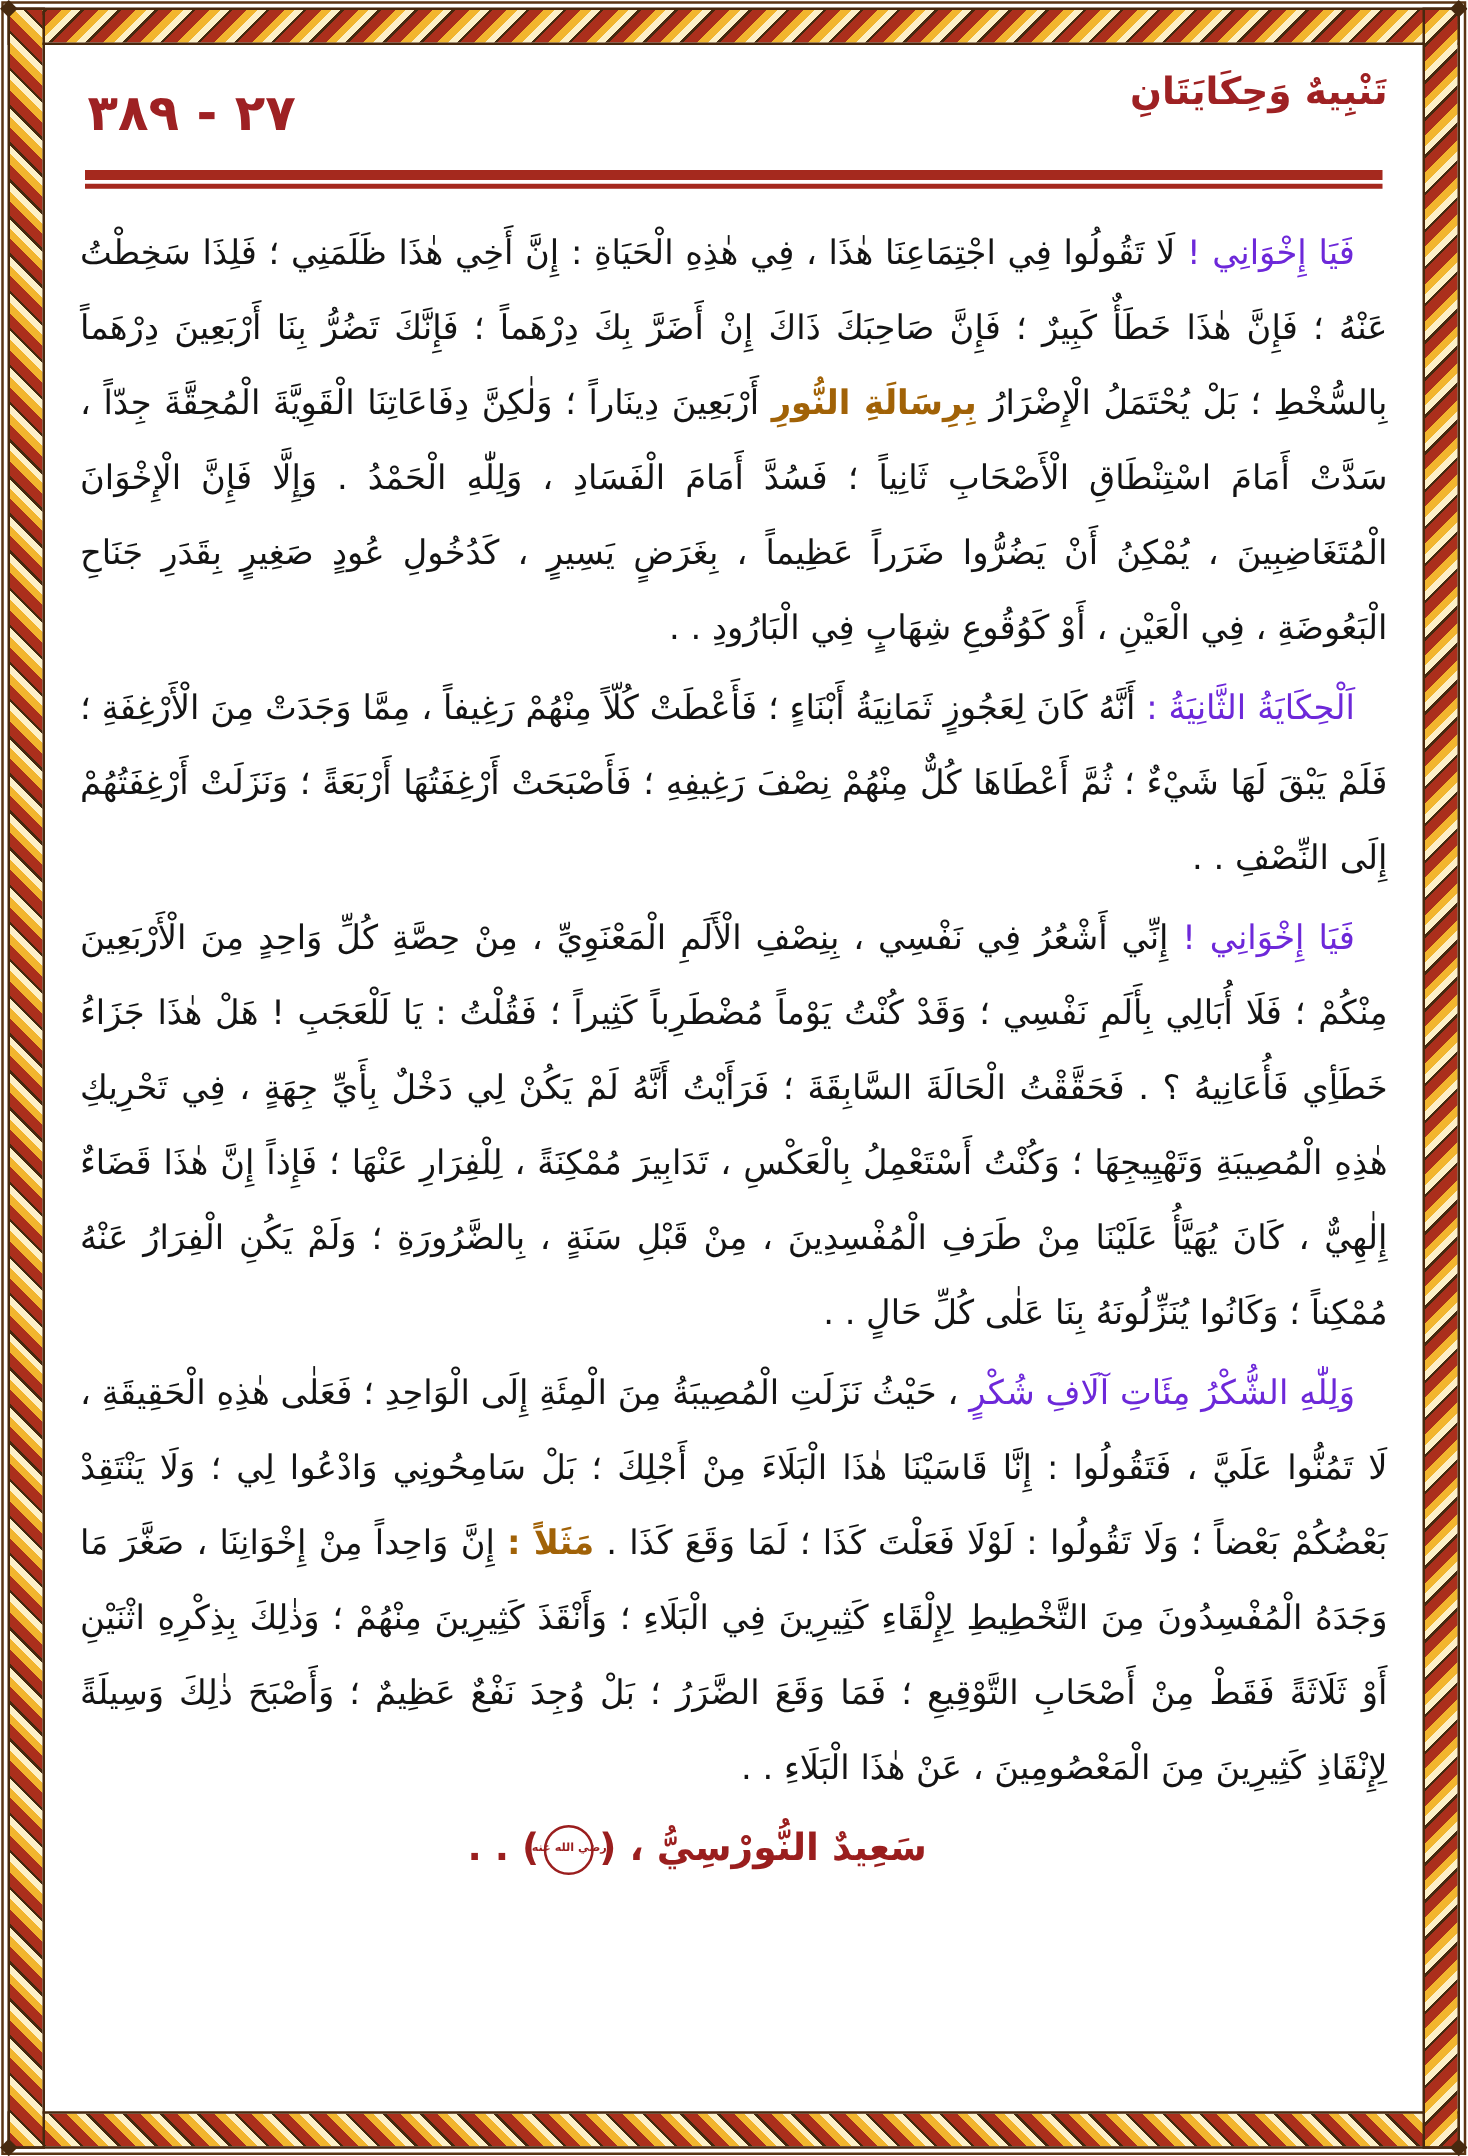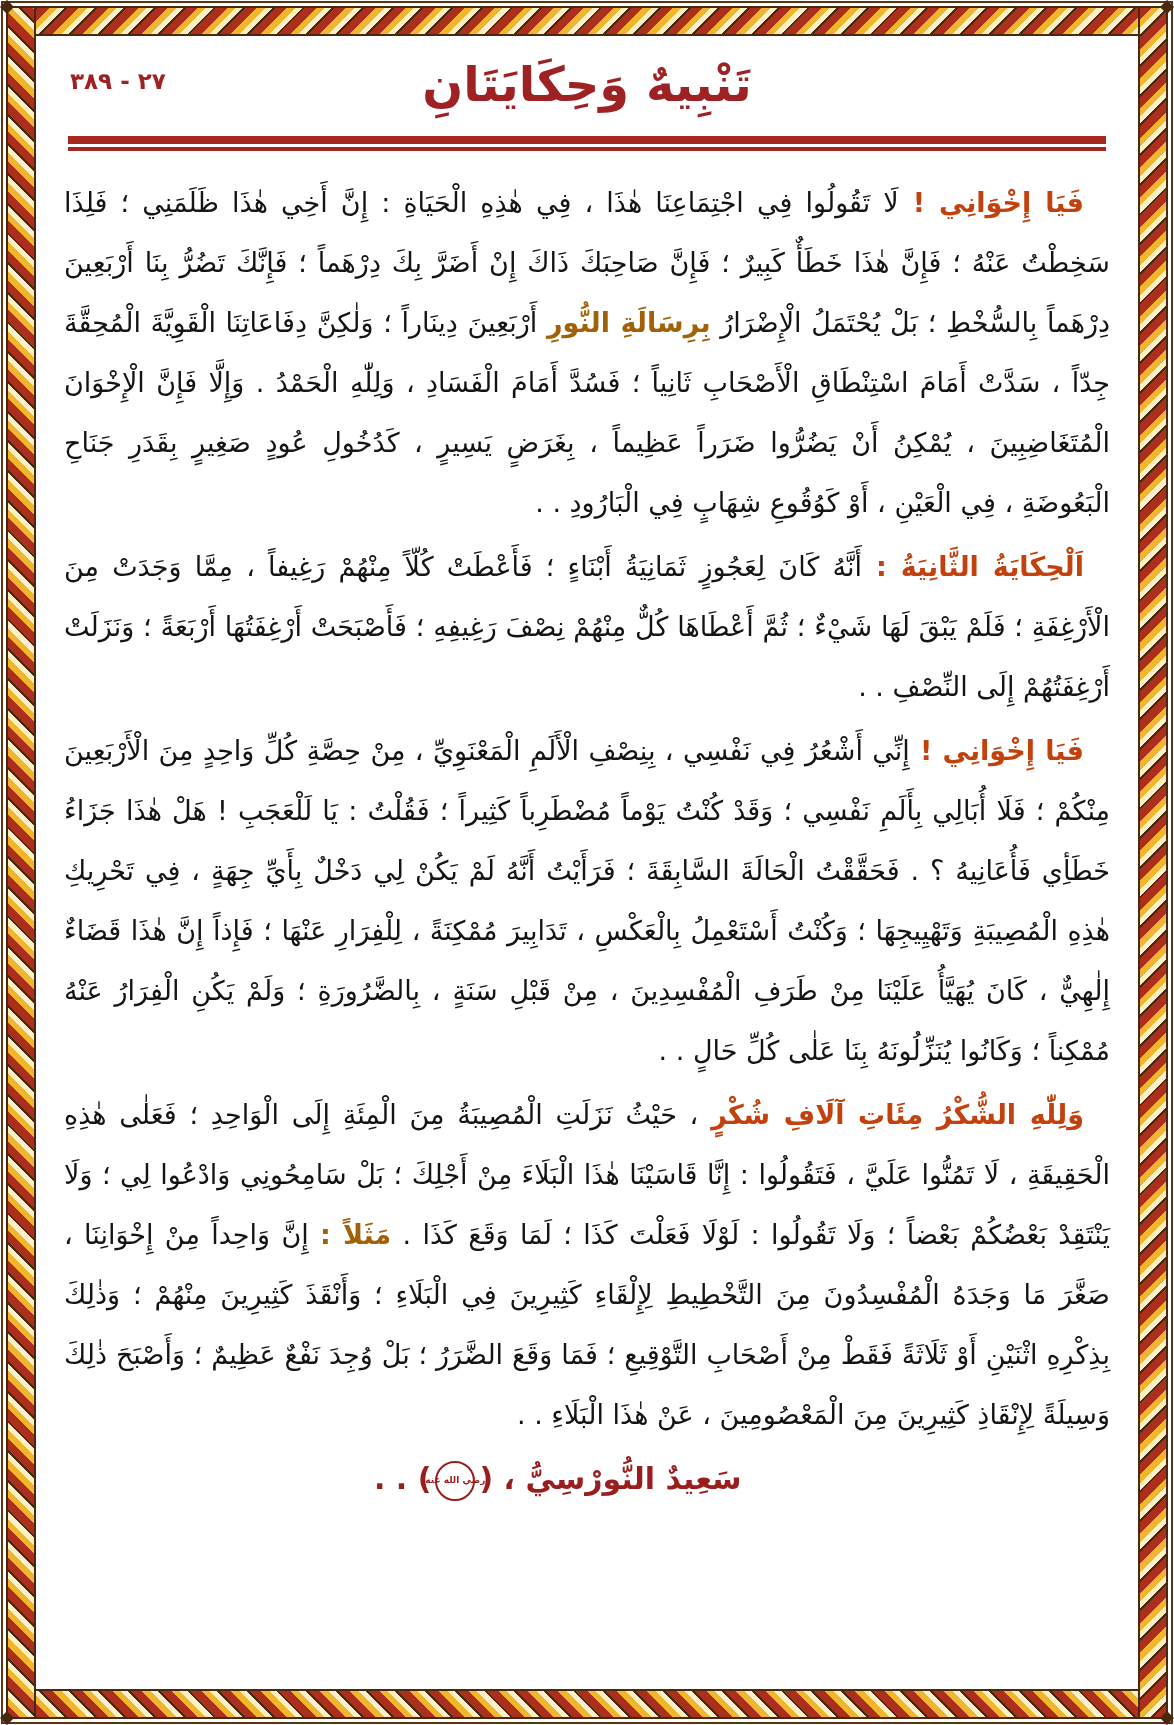--- a/index.html
+++ b/index.html
@@ -29,40 +29,40 @@
   
   .content{
     position:absolute;top:40px;left:42px;right:42px;bottom:40px;
     padding:14px 22px 0 22px;
     direction:rtl;
     box-sizing:border-box;
   }
   .header{position:relative;height:78px;}
   .page-number{
     position:absolute;left:6px;top:14px;
-    color:#9e2123;font-size:23px;font-weight:bold;letter-spacing:2px;
+    color:#9e2123;font-size:40px;font-weight:bold;letter-spacing:2px;
     direction:rtl;
   }
   .page-title{
-    position:absolute;left:0;right:0;top:2px;text-align:center;
-    color:#9e2123;font-size:48px;font-weight:bold;
+    position:absolute;left:0;right:0;top:2px;text-align:right;
+    color:#9e2123;font-size:30px;font-weight:bold;
   }
   .rule-thick{height:8px;background:#a5291e;margin:4px 4px 0 4px;}
   .rule-thin{height:4px;background:#a5291e;margin:3px 4px 0 4px;}
 
   .body-text{
     margin-top:22px;
     color:#141414;
     font-size:27px;
     line-height:60px;
     text-align:justify;
   }
   .para{margin:0 0 4px 0;text-indent:26px;}
   .red{color:#a16207;font-weight:bold;}
-  .lead{color:#c2410c;font-weight:bold;}
+  .lead{color:#6d28d9;font-weight:normal;}
 
   .signature-line{
     direction:rtl;
     text-align:left;
     padding-left:310px;
     margin-top:2px;
     color:#9a1e1e;
     font-size:30px;font-weight:bold;
     line-height:60px;
     white-space:nowrap;

